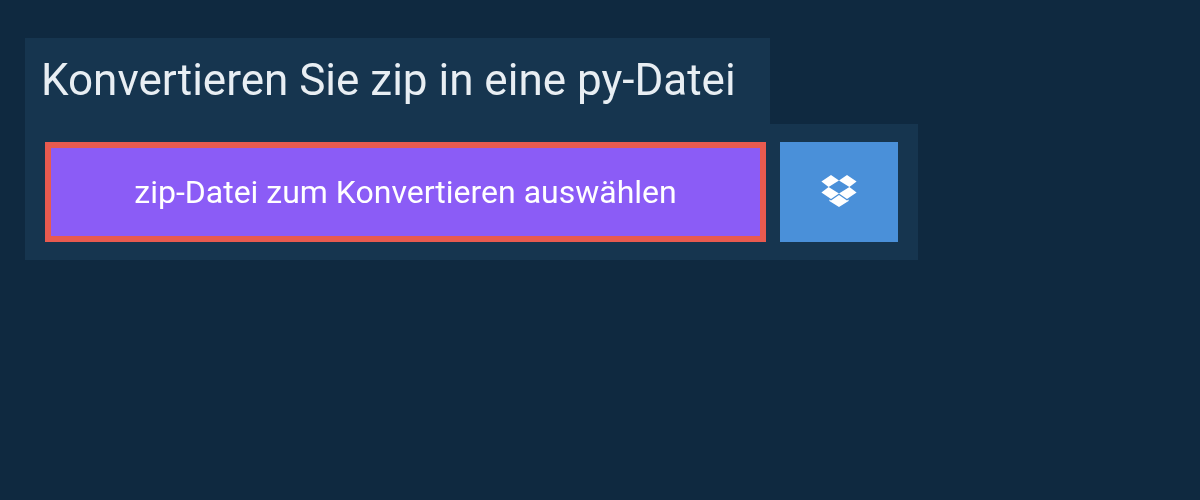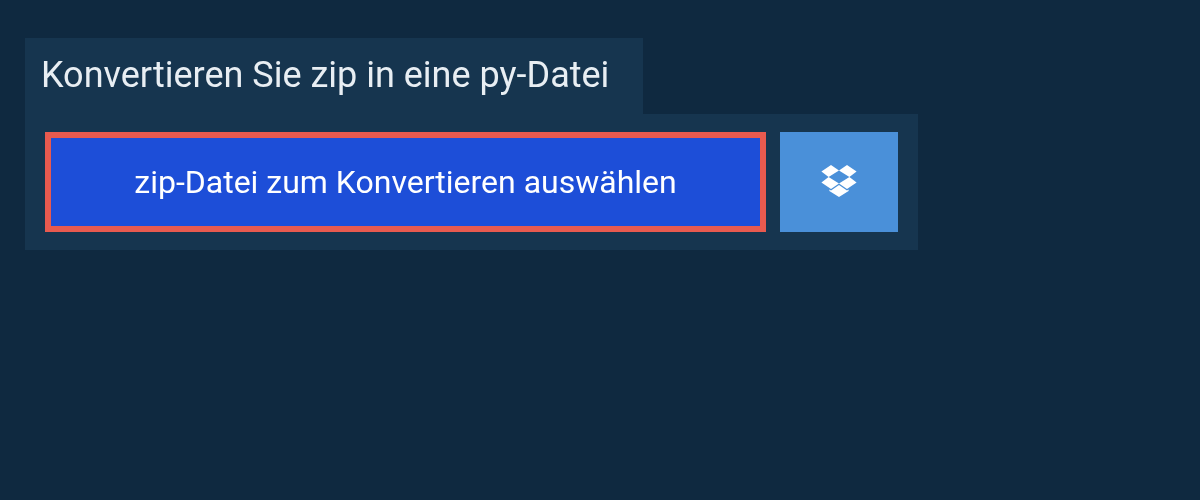--- a/index.html
+++ b/index.html
@@ -15,34 +15,34 @@
       overflow: hidden;
     }
     .container {
       padding: 38px 25px;
     }
     .title-tab {
       display: inline-block;
       background-color: #16354f;
       padding: 16px 34px 18px 16px;
       color: #e8eef3;
-      font-size: 36px;
+      font-size: 44px;
       font-weight: 400;
       text-align: center;
     }
     .upload-panel {
       background-color: #16354f;
       padding: 18px 20px;
       display: flex;
       gap: 14px;
       width: 893px;
     }
     .select-file-button {
       flex: 1;
-      background-color: #1d4ed8;
+      background-color: #8b5cf6;
       border: 6px solid #e85a4f;
       color: #ffffff;
       font-size: 32px;
       font-weight: 400;
       padding: 25px 20px;
       cursor: pointer;
       display: flex;
       align-items: center;
       justify-content: center;
       font-family: inherit;

